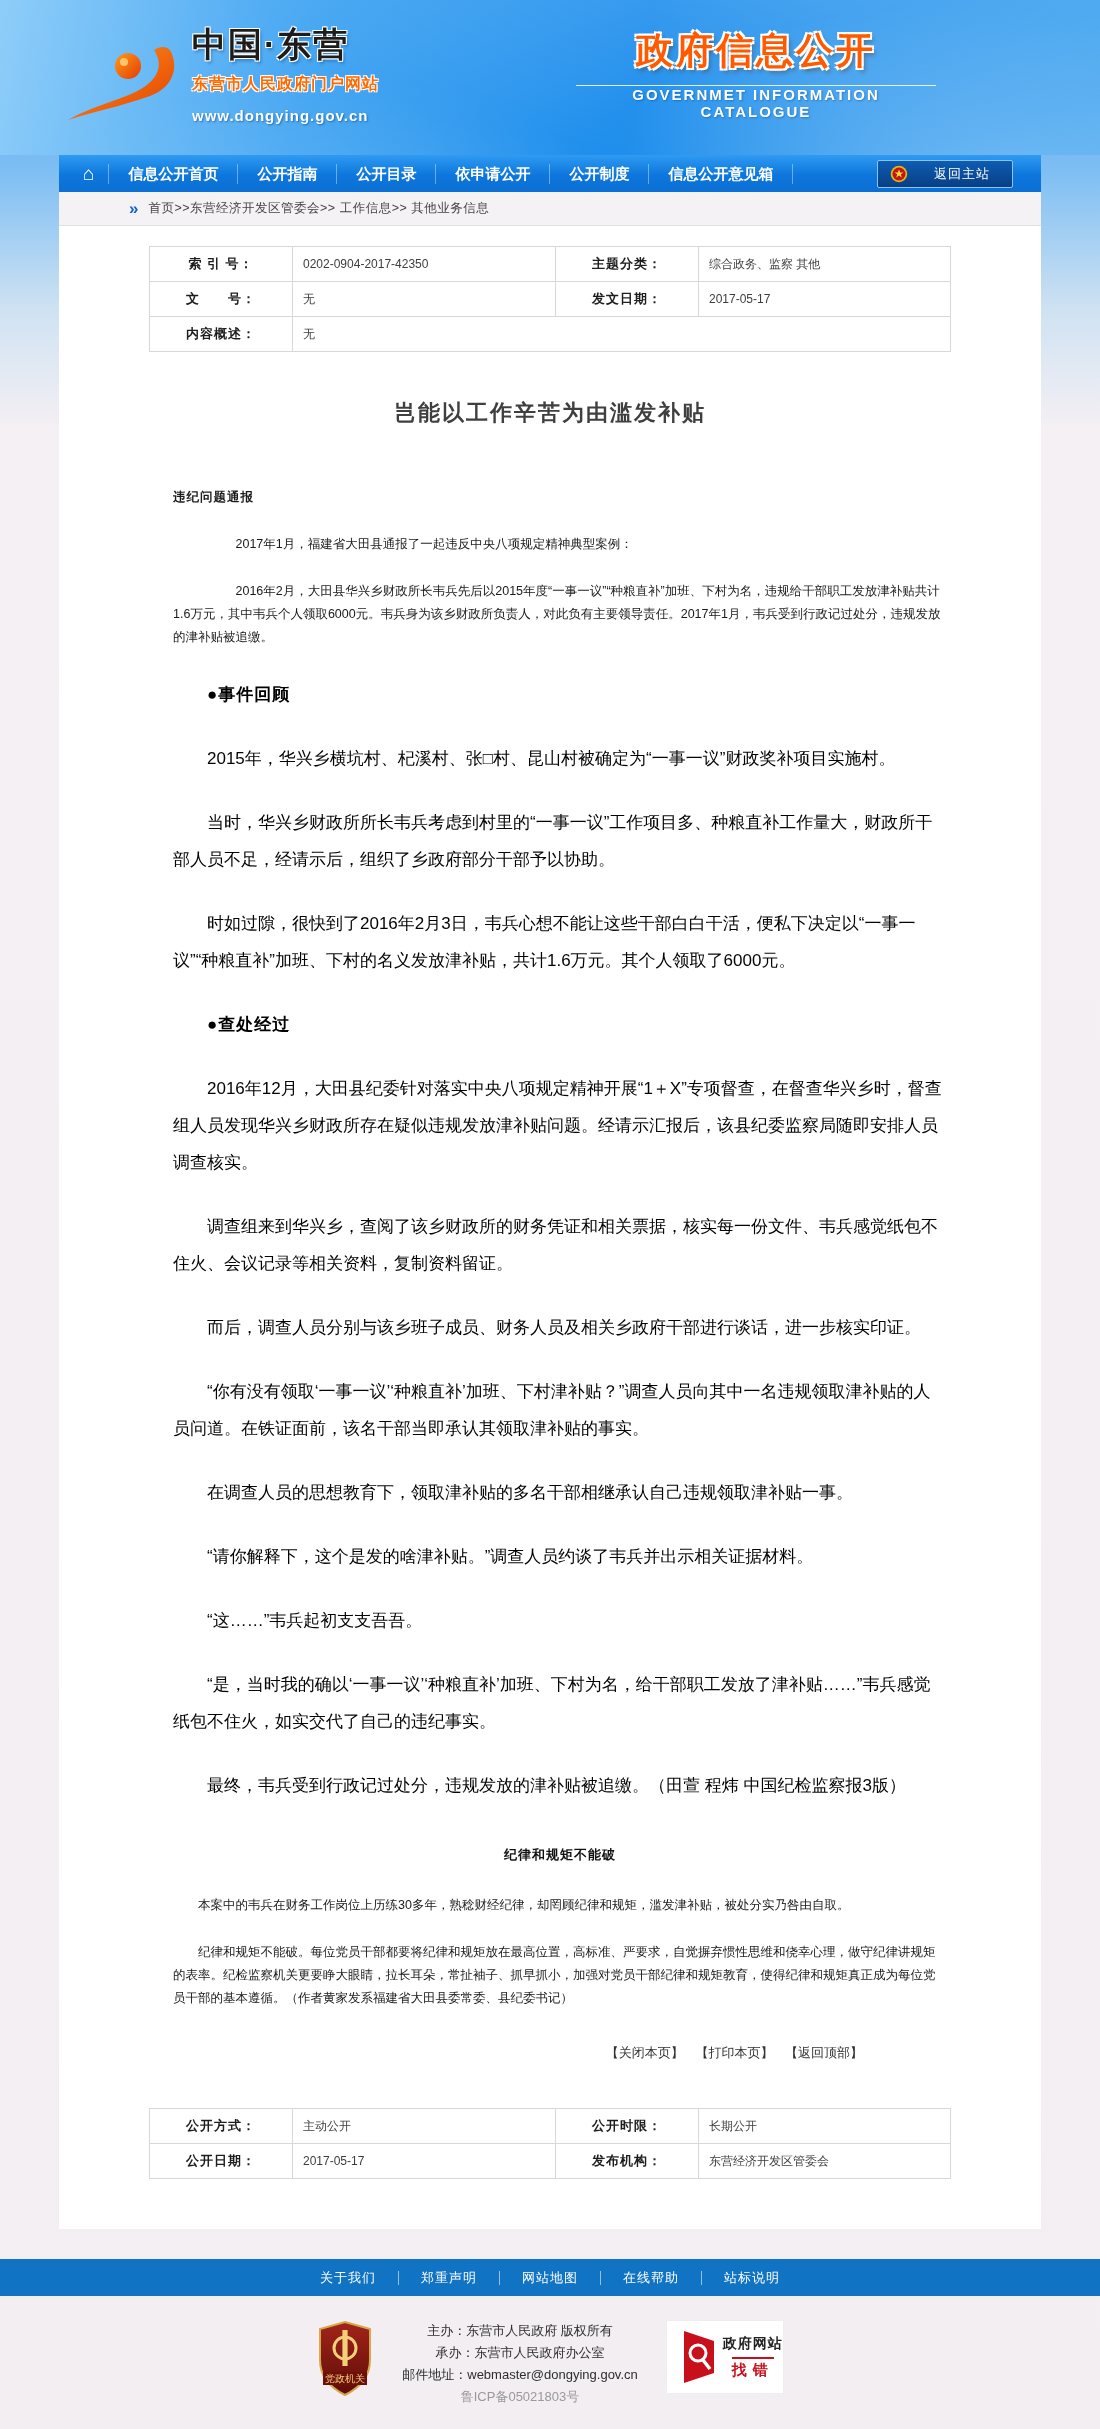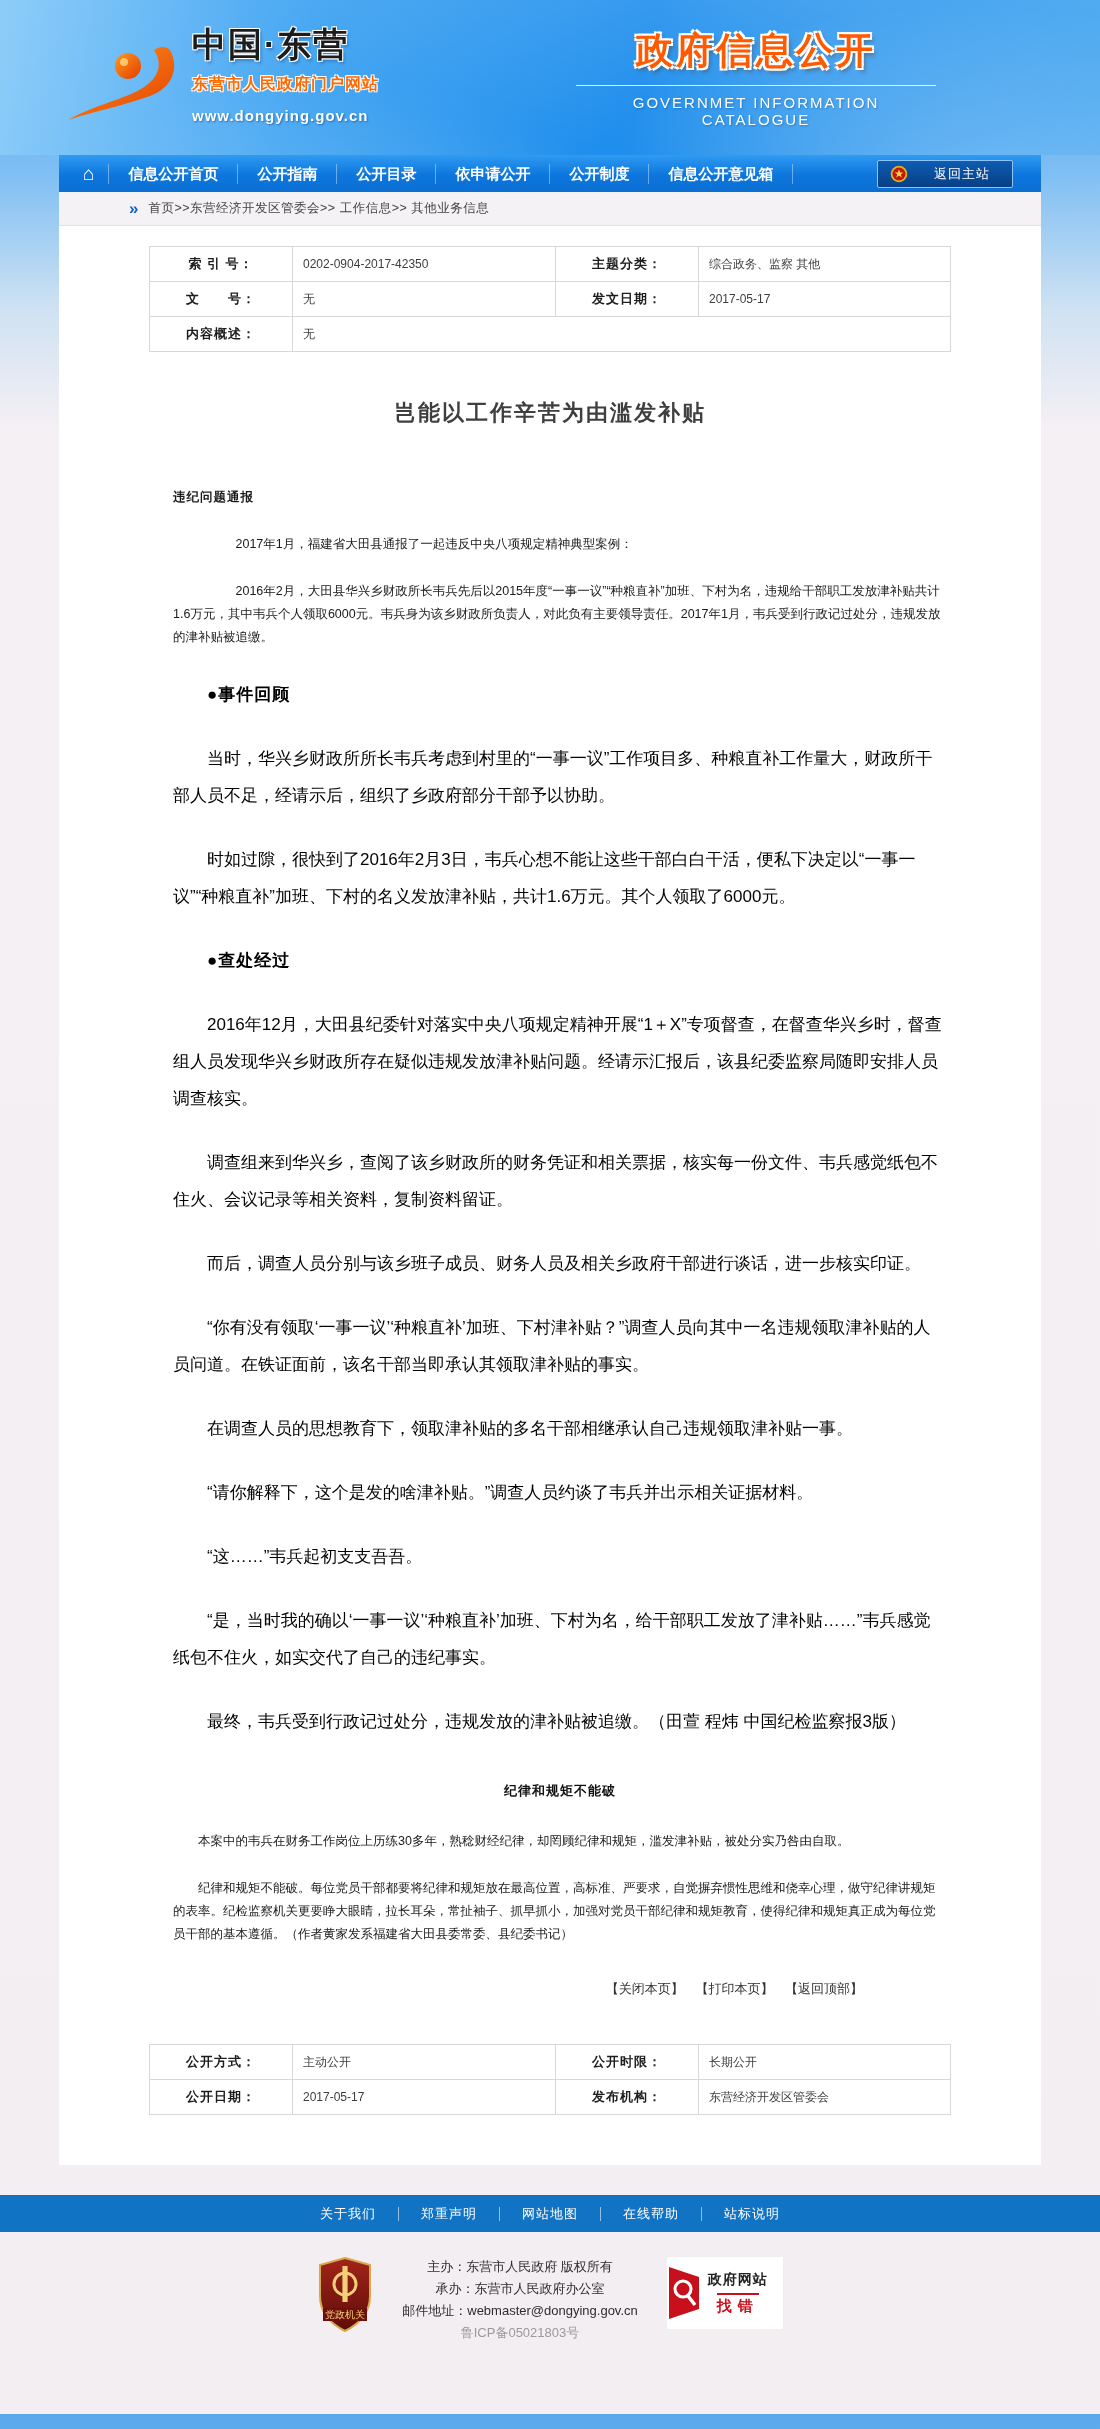--- a/index.html
+++ b/index.html
@@ -33,22 +33,22 @@
   .site-url {
     margin-top: 12px; font-size: 15px; font-weight: bold; color: #fefefe; letter-spacing: 1px;
     text-shadow: 1px 1px 2px rgba(0,60,130,.55);
   }
   .banner-right { position: absolute; right: 164px; top: 26px; width: 360px; text-align: center; }
   .banner-title {
     font-size: 37px; font-weight: bold; color: #ff5a00; letter-spacing: 3px;
     text-shadow: -2px -2px 0 #fff, 2px -2px 0 #fff, -2px 2px 0 #fff, 2px 2px 0 #fff, 3px 4px 4px rgba(90,40,0,.45);
   }
   .banner-sub {
-    margin-top: 9px; padding-top: 8px; border-top: 1px solid rgba(255,255,255,.85);
-    font-size: 15px; color: #ffffff; letter-spacing: 2px; font-weight: normal;
+    margin-top: 9px; border-top: 1px solid rgba(255,255,255,.85);
+    font-size: 15px; color: #ffffff; letter-spacing: 2px; font-weight: bold;
     text-shadow: 1px 1px 2px rgba(0,60,130,.4);
   }
 
   
   .nav {
     width: 982px; margin: 0 auto; height: 37px;
     background: linear-gradient(180deg, #2f9bf2 0%, #0d76dc 55%, #0b6fd3 100%);
     display: flex; align-items: center; padding: 0 10px;
   }
   .nav-home { color: #fff; font-size: 19px; font-weight: bold; padding: 0 14px; cursor: pointer; }
@@ -101,21 +101,21 @@
   .footer-bar a {
     color: #fff; font-size: 13px; padding: 0 22px; line-height: 14px;
     border-right: 1px solid rgba(255,255,255,.55); letter-spacing: 1px;
   }
   .footer-bar a:last-child { border-right: none; }
   .footer-bottom { padding: 24px 0 70px; display: flex; justify-content: center; align-items: flex-start; gap: 28px; }
   .f-lines { text-align: center; font-size: 13px; color: #2e2e2e; line-height: 22px; }
   .f-lines .icp { color: #9a9a9a; }
   .finderr {
     background: #fff; border: 1px solid #eee; width: 118px; height: 74px;
-    display: flex; align-items: center; justify-content: flex-start; gap: 7px; cursor: pointer;
+    display: flex; align-items: center; justify-content: flex-end; gap: 7px; cursor: pointer;
   }
   .finderr .col { display: flex; flex-direction: column; align-items: center; }
   .finderr .t1 { font-size: 14px; font-weight: bold; color: #222; letter-spacing: 1px; }
   .finderr .t2 { font-size: 15px; font-weight: bold; color: #c8101c; letter-spacing: 6px; border-top: 2px solid #c8101c; margin-top: 4px; padding-top: 2px; }
 </style>
 </head>
 <body>
 
 <div class="header">
   <div class="logo-wrap">
@@ -193,20 +193,21 @@
   </tbody>
     </table>
 
   <h1 class="article-title">岂能以工作辛苦为由滥发补贴</h1>
 
   <div class="article">
     <div class="p-sm p-bold">违纪问题通报</div>
     <div class="p-sm p-ind">2017年1月，福建省大田县通报了一起违反中央八项规定精神典型案例：</div>
     <div class="p-sm p-ind">2016年2月，大田县华兴乡财政所长韦兵先后以2015年度“一事一议”“种粮直补”加班、下村为名，违规给干部职工发放津补贴共计1.6万元，其中韦兵个人领取6000元。韦兵身为该乡财政所负责人，对此负有主要领导责任。2017年1月，韦兵受到行政记过处分，违规发放的津补贴被追缴。</div>
     <div class="p-head">●事件回顾</div>
+    <div class="p-lg">2015年，华兴乡横坑村、杞溪村、张□村、昆山村被确定为“一事一议”财政奖补项目实施村。</div>
     <div class="p-lg">当时，华兴乡财政所所长韦兵考虑到村里的“一事一议”工作项目多、种粮直补工作量大，财政所干部人员不足，经请示后，组织了乡政府部分干部予以协助。</div>
     <div class="p-lg">时如过隙，很快到了2016年2月3日，韦兵心想不能让这些干部白白干活，便私下决定以“一事一议”“种粮直补”加班、下村的名义发放津补贴，共计1.6万元。其个人领取了6000元。</div>
     <div class="p-head">●查处经过</div>
     <div class="p-lg">2016年12月，大田县纪委针对落实中央八项规定精神开展“1＋X”专项督查，在督查华兴乡时，督查组人员发现华兴乡财政所存在疑似违规发放津补贴问题。经请示汇报后，该县纪委监察局随即安排人员调查核实。</div>
     <div class="p-lg">调查组来到华兴乡，查阅了该乡财政所的财务凭证和相关票据，核实每一份文件、韦兵感觉纸包不住火、会议记录等相关资料，复制资料留证。</div>
     <div class="p-lg">而后，调查人员分别与该乡班子成员、财务人员及相关乡政府干部进行谈话，进一步核实印证。</div>
     <div class="p-lg">“你有没有领取‘一事一议’‘种粮直补’加班、下村津补贴？”调查人员向其中一名违规领取津补贴的人员问道。在铁证面前，该名干部当即承认其领取津补贴的事实。</div>
     <div class="p-lg">在调查人员的思想教育下，领取津补贴的多名干部相继承认自己违规领取津补贴一事。</div>
     <div class="p-lg">“请你解释下，这个是发的啥津补贴。”调查人员约谈了韦兵并出示相关证据材料。</div>
     <div class="p-lg">“这……”韦兵起初支支吾吾。</div>

